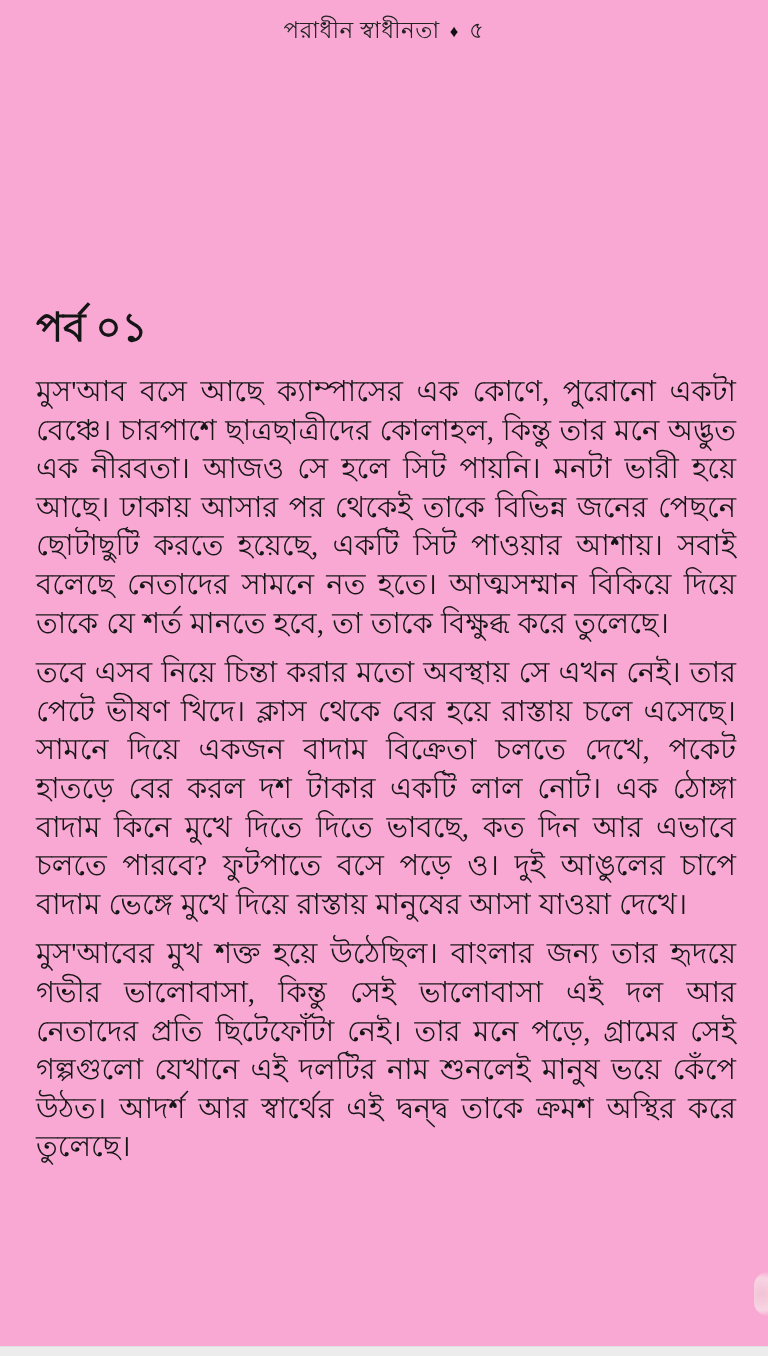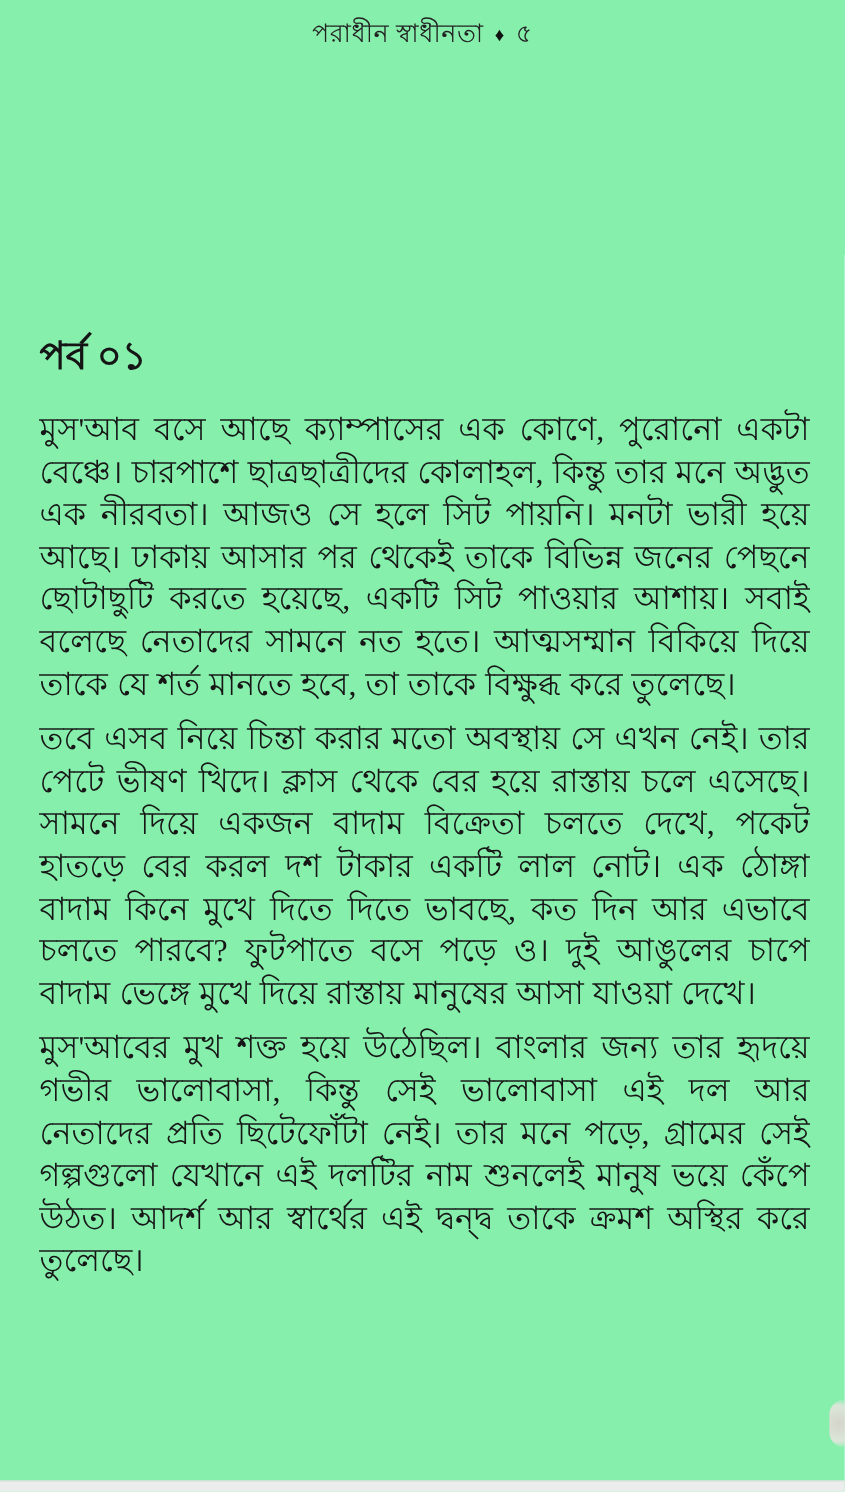--- a/index.html
+++ b/index.html
@@ -5,41 +5,41 @@
   * { margin: 0; padding: 0; box-sizing: border-box; }
   html, body {
     width: 768px; height: 1356px;
     background: #fdfdfd;
     overflow: hidden;
     font-family: "Liberation Serif", "DejaVu Serif", serif;
   }
   .page {
     position: relative;
     width: 768px; height: 1356px;
-    background: #86efac;
+    background: #f9a8d4;
   }
   .running-header {
     position: absolute;
     top: 12px; left: 0; right: 0;
     text-align: center;
     font-size: 23px;
     color: #222222;
     letter-spacing: 0.5px;
   }
   .running-header .sep {
     display: inline-block;
     margin: 0 10px;
     font-size: 17px;
     color: #111111;
     vertical-align: 1px;
   }
   .chapter-heading {
     position: absolute;
     top: 296px; left: 36px;
-    font-size: 35px;
+    font-size: 40px;
     font-weight: bold;
     color: #151515;
   }
   .body-text {
     position: absolute;
     top: 372px; left: 36px;
     width: 700px;
   }
   .body-text p {
     font-size: 29px;

